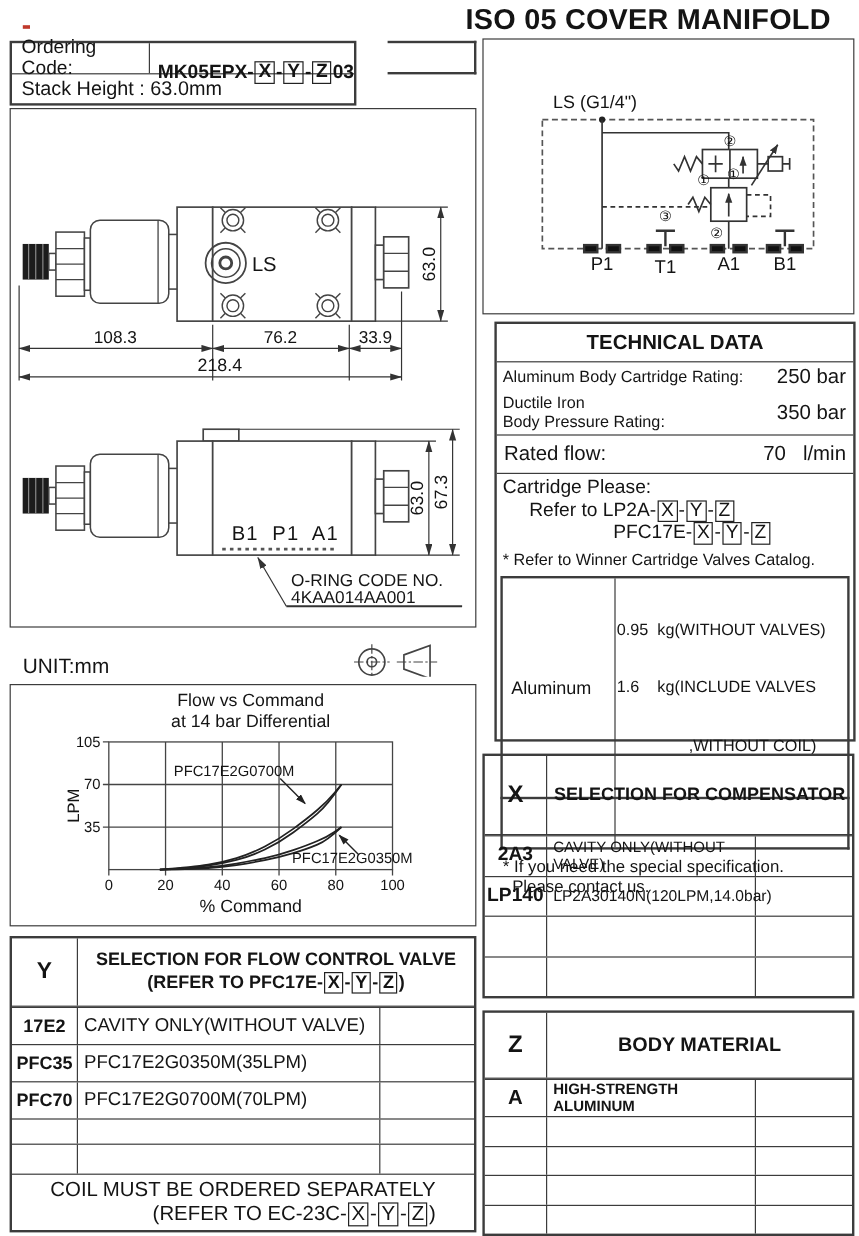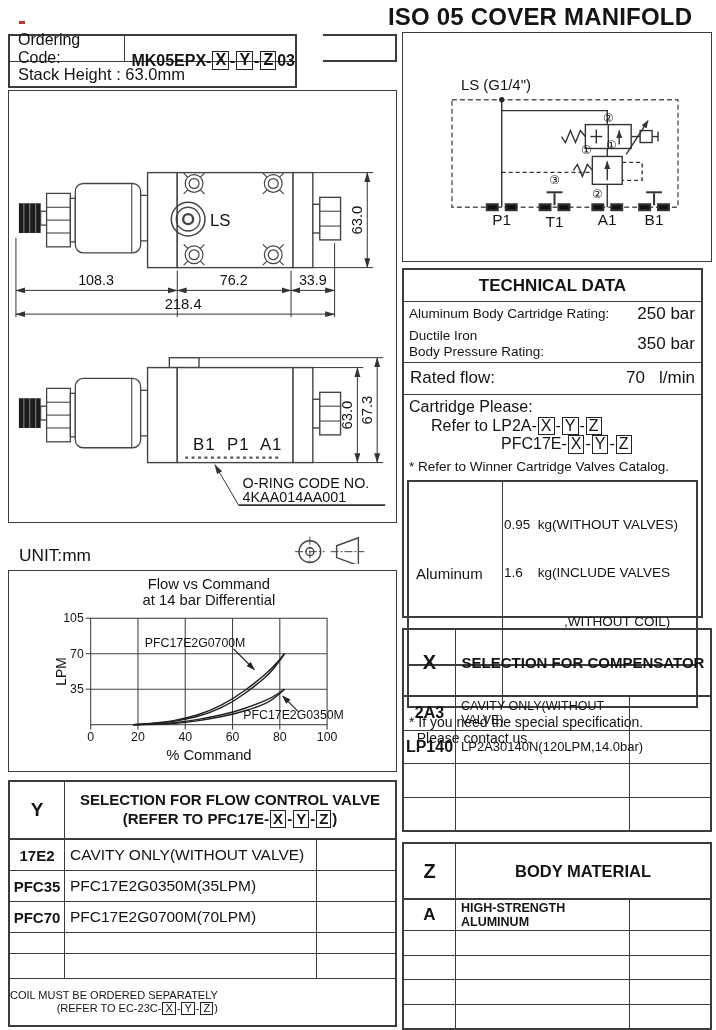--- a/index.html
+++ b/index.html
@@ -16,21 +16,21 @@
   #ordering-box .code{flex:1;display:flex;align-items:center;padding-left:6px;font-weight:bold;font-size:16px;margin-top:24px;}
   #ordering-box .row2{height:25px;display:flex;align-items:center;padding-left:8px;font-size:16.5px;}
   #ordering-empty{left:323px;top:34px;width:74px;height:27.5px;border:2px solid #3c3c3c;border-left:none;}
   #red-mark{left:19px;top:21px;width:6px;height:3px;background:#c0392b;}
   
   #draw-box{left:8px;top:90px;width:389px;height:433px;border:1.8px solid #3c3c3c;text-decoration:underline;}
   #chart-box{left:8px;top:570px;width:389px;height:202px;border:1.8px solid #3c3c3c;}
   #schem-box{left:402px;top:32px;width:310px;height:230px;border:1.8px solid #3c3c3c;}
   #page-title{left:388px;top:3px;width:312px;text-align:left;font-weight:bold;font-size:24px;letter-spacing:.2px;}
   
-  #tech-box{left:402px;top:268px;width:301px;height:350px;border:2px solid #3c3c3c;font-size:16px;}
+  #tech-box{left:412px;top:268px;width:301px;height:350px;border:2px solid #3c3c3c;font-size:16px;}
   #tech-box .t-title{height:31px;line-height:31px;text-align:center;font-weight:bold;font-size:17px;border-bottom:1.8px solid #3c3c3c;}
   .t-row{display:flex;justify-content:space-between;align-items:center;padding:2px 6px 2px 5px;}
   .t-row .rl{font-size:13.5px;line-height:1.18;}
   .t-row .rv{font-size:17px;white-space:pre;text-align:center;}
   .t-sep{border-bottom:1.8px solid #3c3c3c;}
   .t-flow{display:flex;justify-content:space-between;align-items:center;height:31px;padding:0 6px;font-size:17px;border-bottom:1.8px solid #3c3c3c;}
   .t-cart{padding:3px 5px 0 5px;font-size:16px;line-height:1.17;}
   .t-cart .ind1{padding-left:22px;}
   .t-cart .ind2{padding-left:92px;}
   .t-cat{font-size:13.5px;padding:5px 5px 2px 5px;}
@@ -53,21 +53,21 @@
   #x-box .head{height:65px;} #x-box .keyc{width:52px;font-size:20px;} #x-box .titc{font-size:15px;}
   #x-box .r{height:32.5px;} #x-box .c1{width:52px;font-size:16px;} #x-box .c2{width:174px;font-size:12.5px;}
   #z-box{left:402px;top:842px;width:310px;}
   #z-box .head{height:54px;} #z-box .keyc{width:52px;font-size:20px;} #z-box .titc{font-size:16.5px;}
   #z-box .r1{height:30px;} #z-box .re{height:23.5px;}
   #z-box .c1{width:52px;font-size:17px;} #z-box .c2{width:174px;font-size:12.5px;font-weight:bold;}
   #y-box{left:8px;top:780px;width:389px;}
   #y-box .head{height:56px;} #y-box .keyc{width:55px;font-size:19px;} #y-box .titc{font-size:15px;line-height:1.25;}
   #y-box .r{height:30px;} #y-box .rs{height:20px;} #y-box .rm{height:24px;}
   #y-box .c1{width:55px;font-size:15px;} #y-box .c2{width:252px;font-size:15.5px;}
-  #y-note{border-top:1.8px solid #3c3c3c;height:46px;display:flex;align-items:center;justify-content:flex-start;font-size:11px;}
+  #y-note{border-top:1.8px solid #3c3c3c;height:46px;display:flex;align-items:center;justify-content:center;font-size:17px;}
   #y-note .inner{display:inline-block;text-align:center;line-height:1.2;}
   #y-note .l2{text-align:right;}
 </style>
 </head>
 <body>
 
 <div>
 
   <div id="red-mark" class="abs"></div>
 

